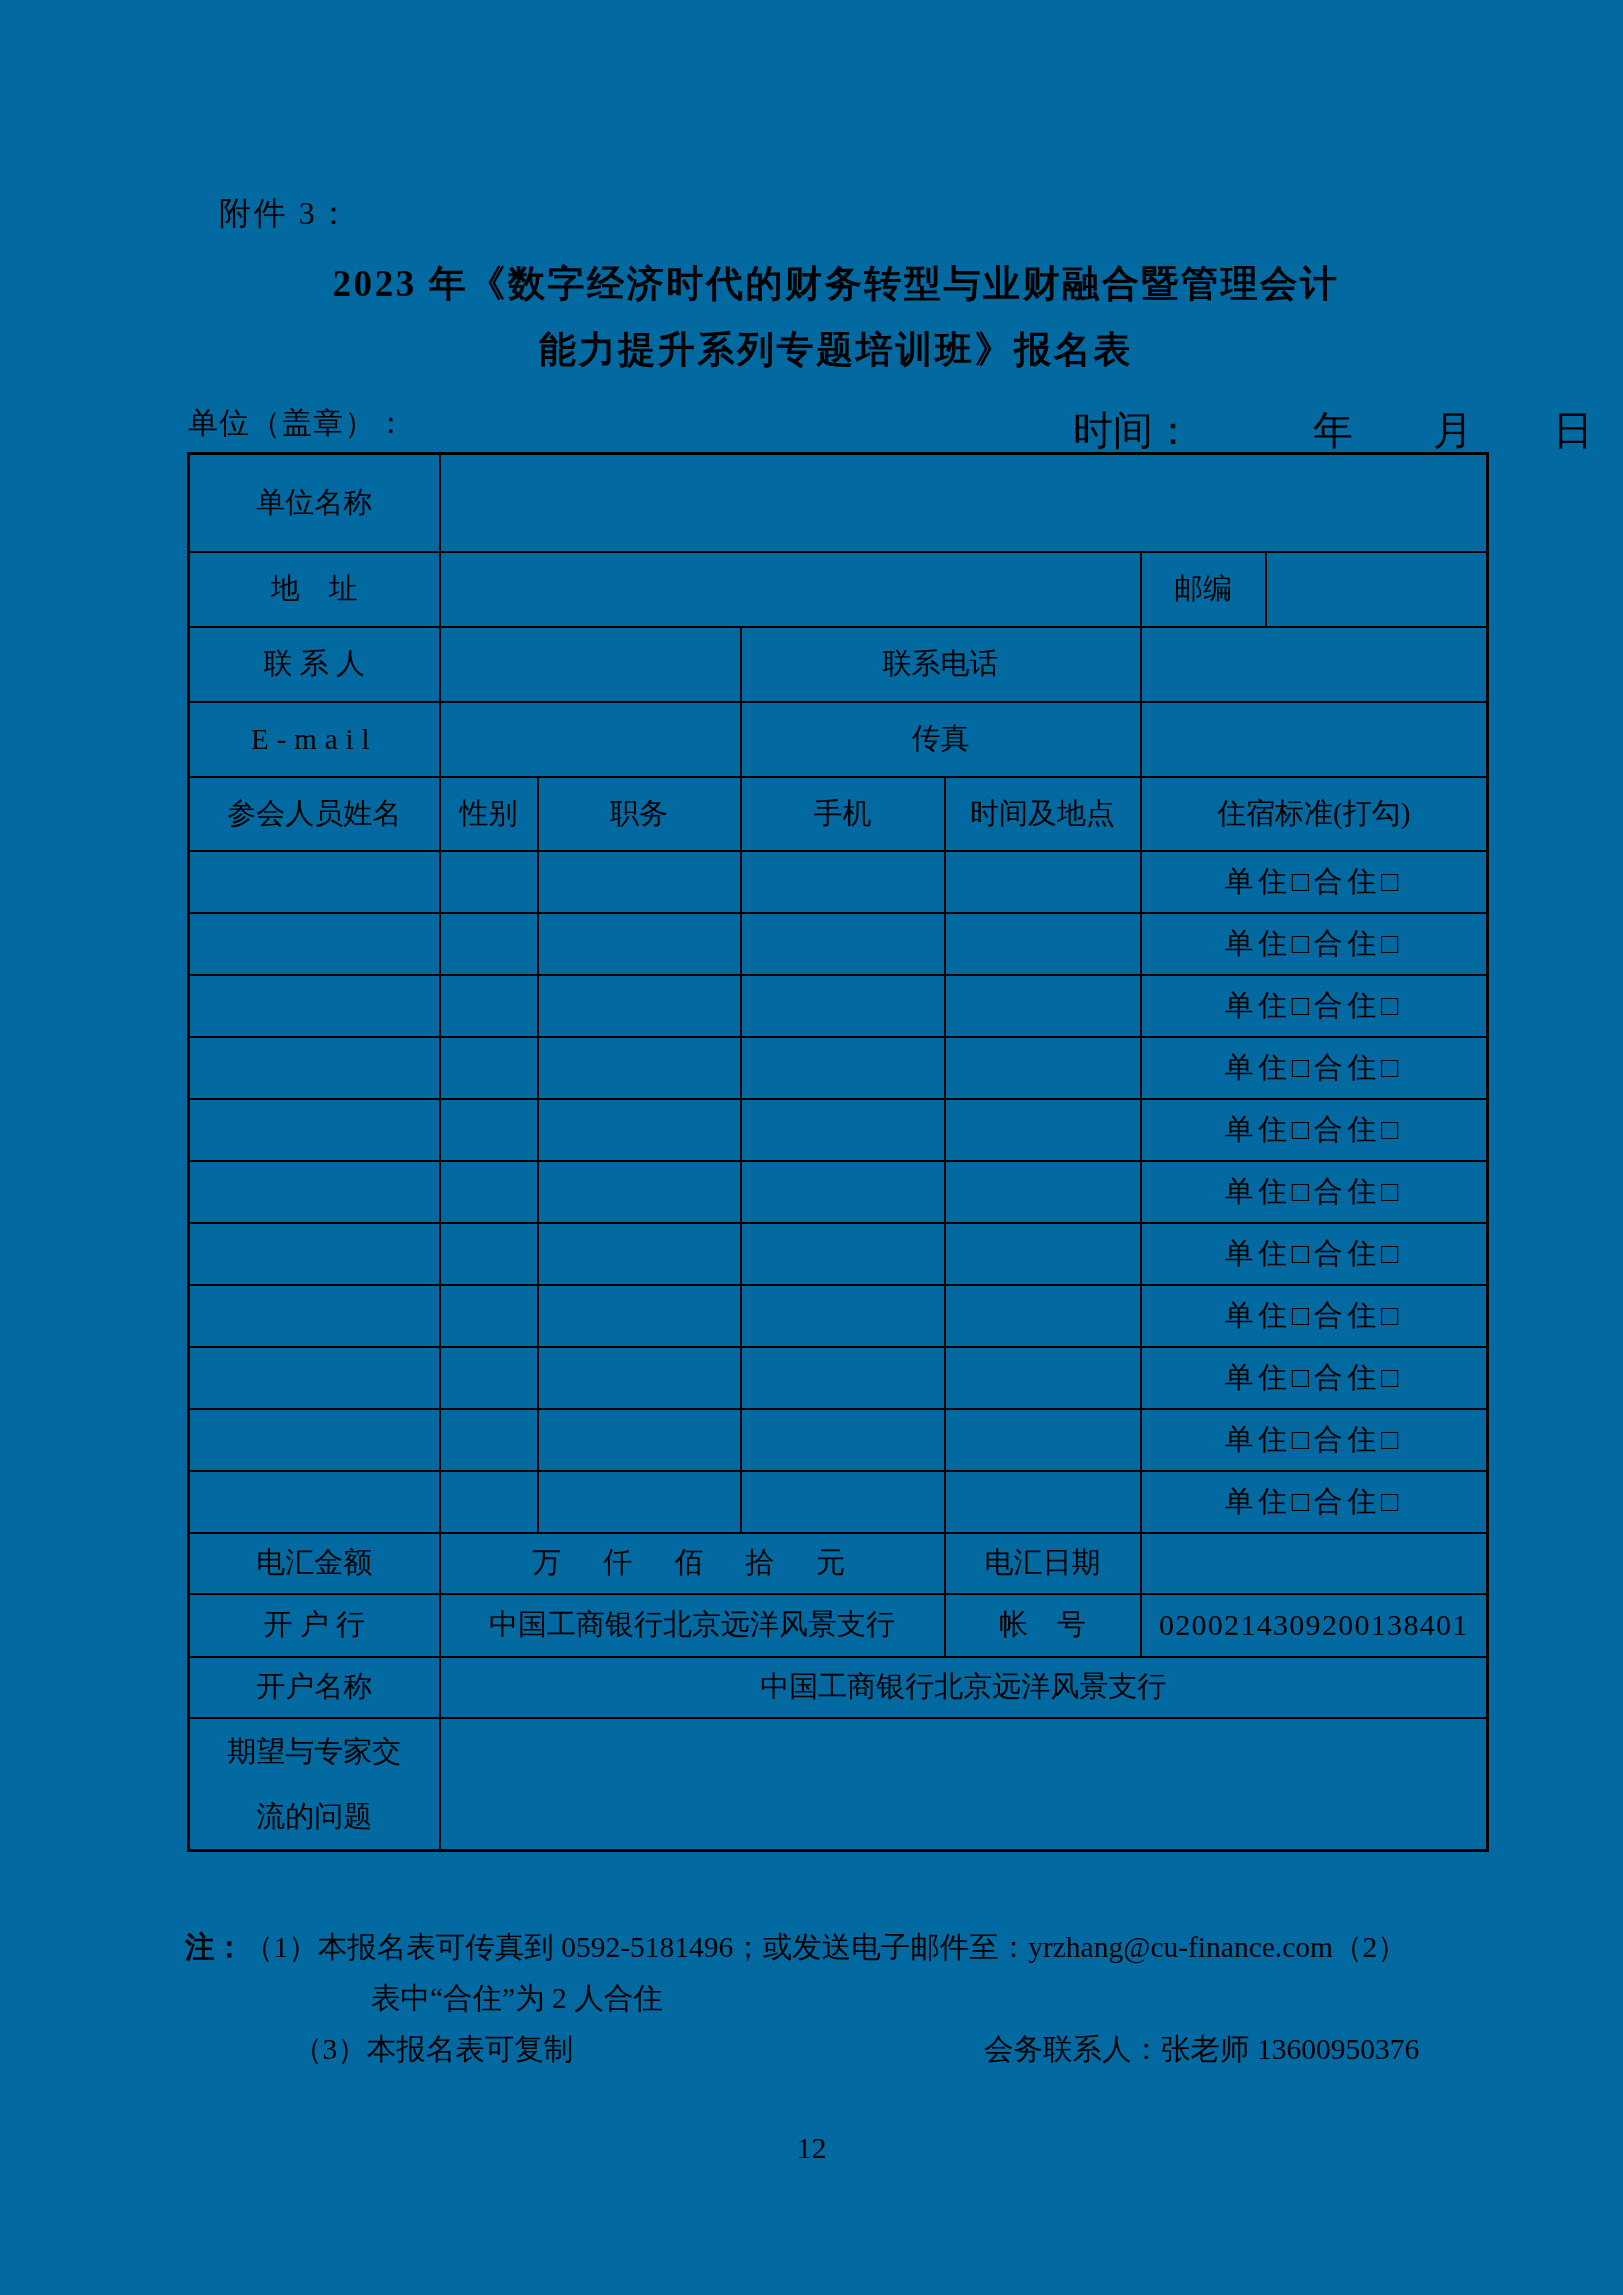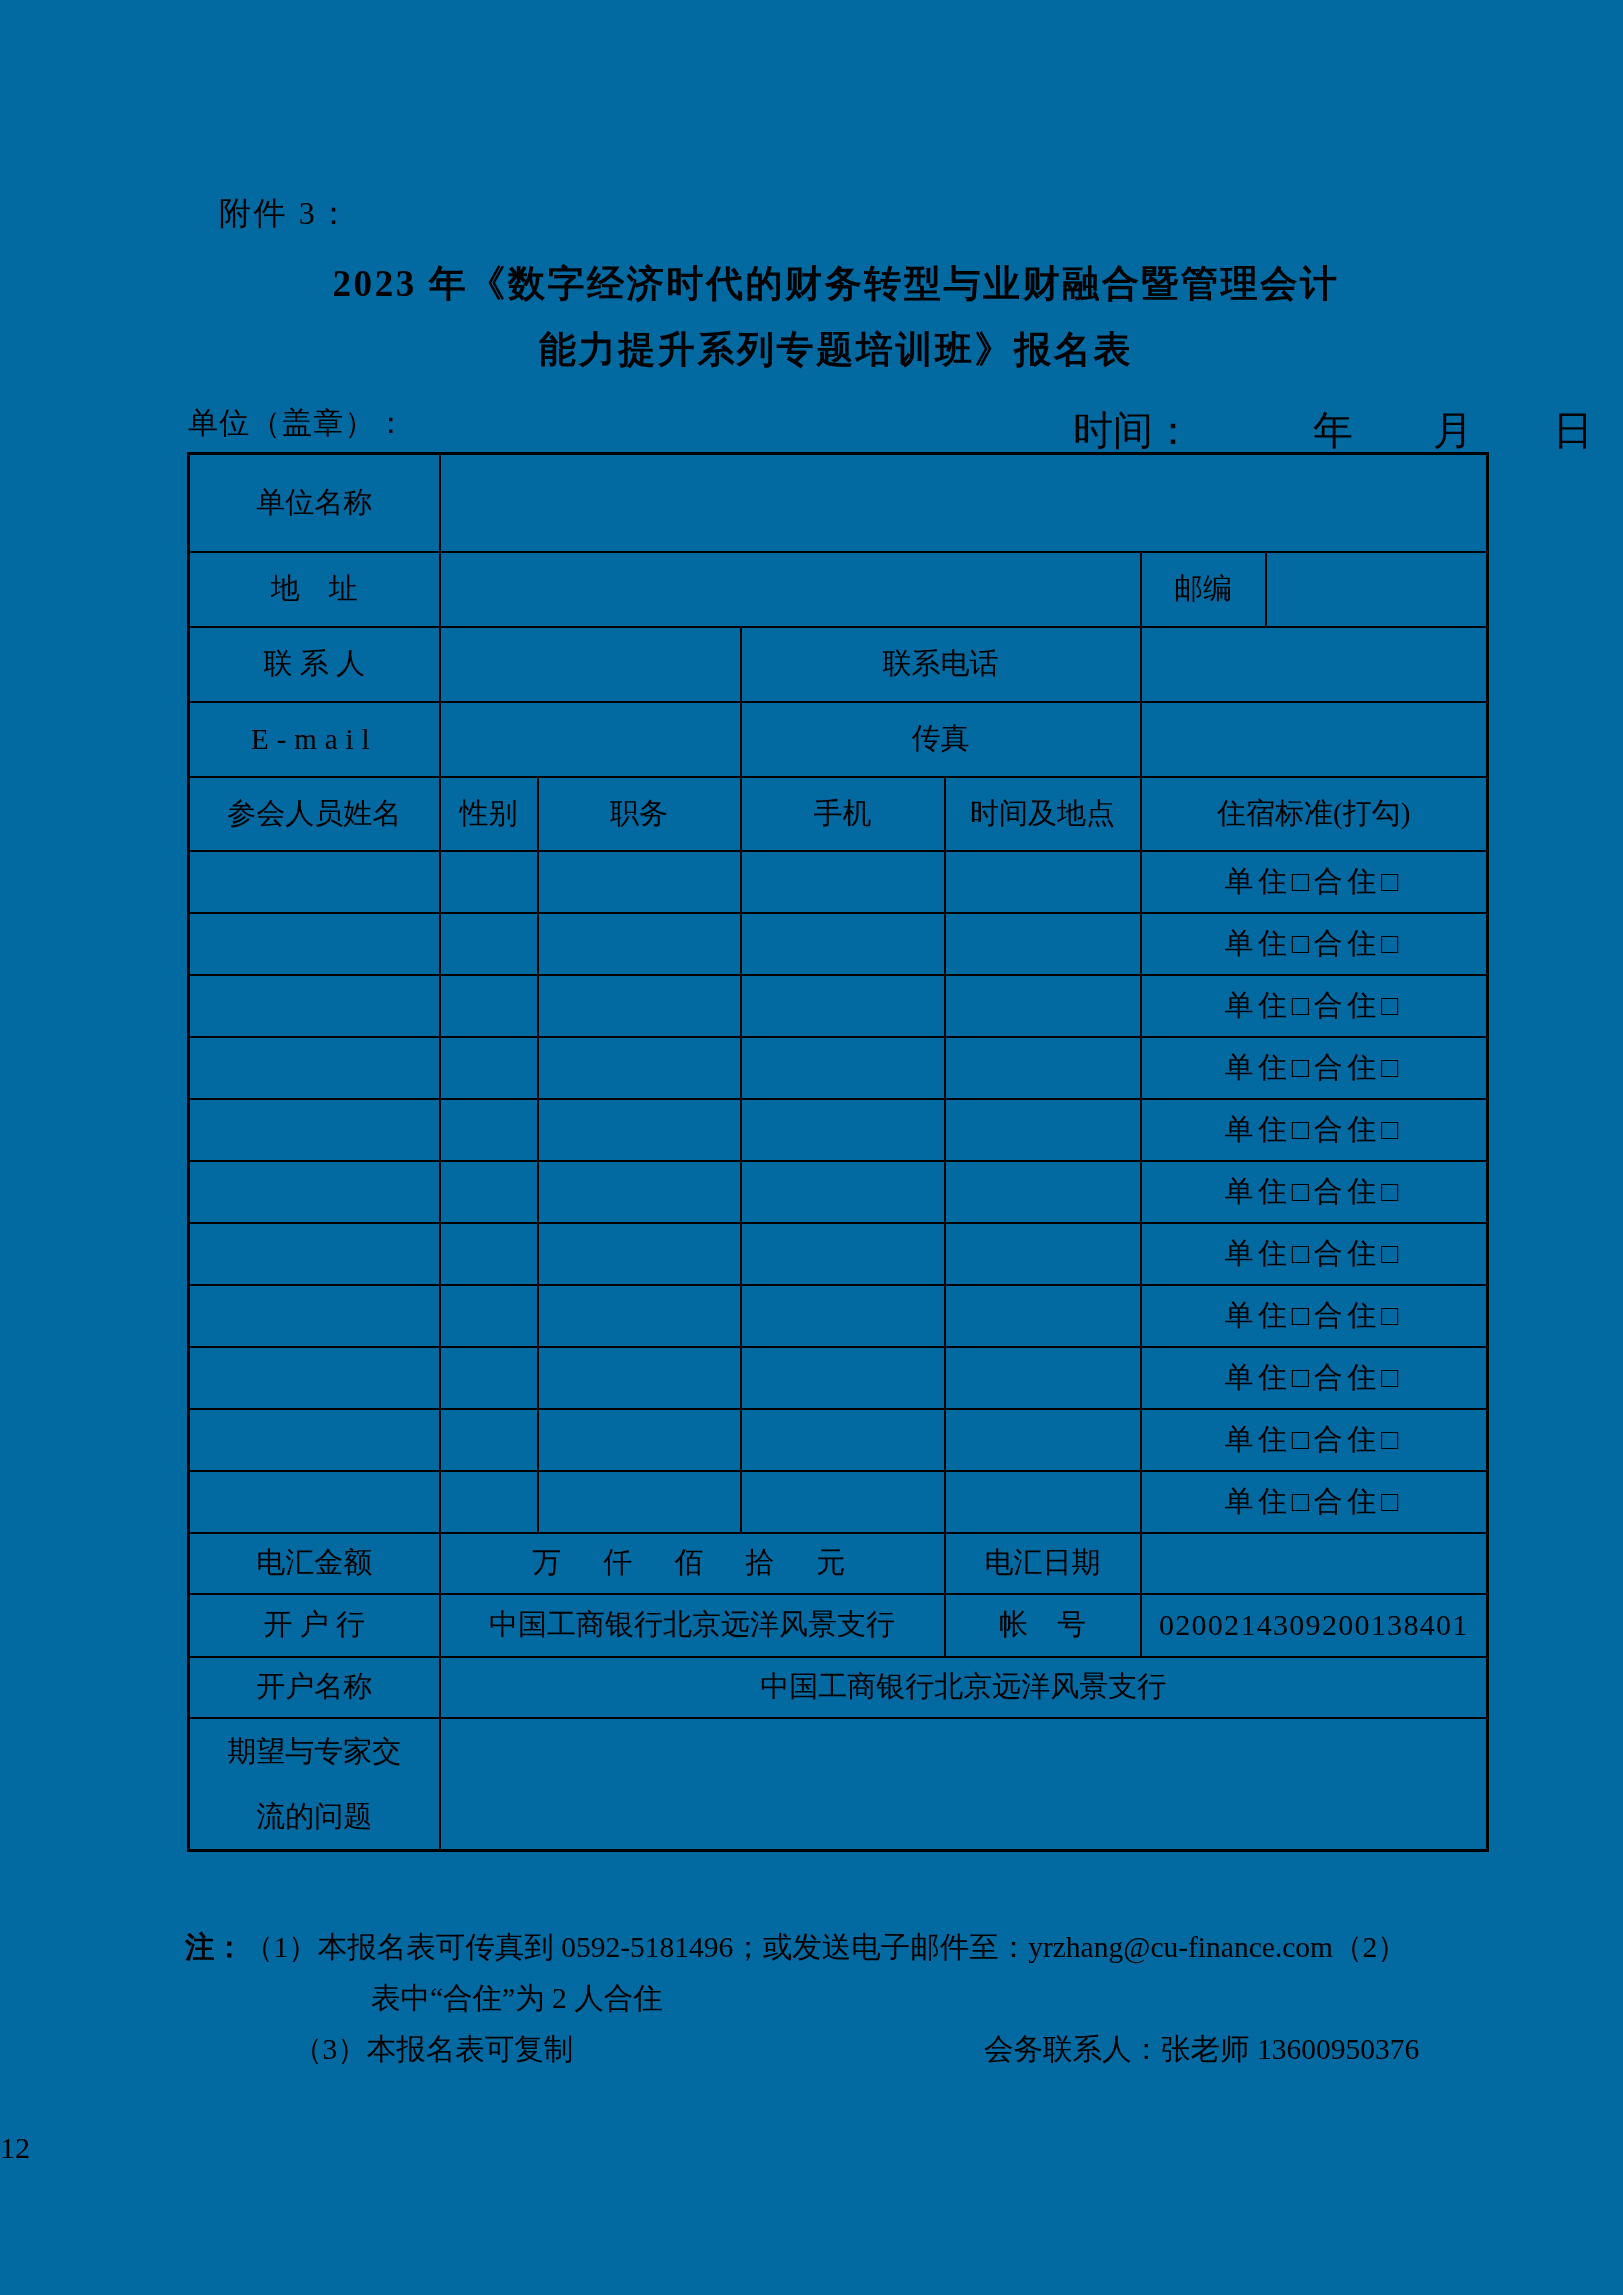--- a/index.html
+++ b/index.html
@@ -59,21 +59,21 @@
   td.expect-lbl div { line-height:65px; }
 
   .note { position:absolute; font-size:29.5px; white-space:nowrap; }
   .n1  { left:185px;  top:1928px; }
   .n1 .bold { font-weight:bold; }
   .n2  { left:344px;  top:1979px;margin-left:27px; }
   .n3a { left:293px;  top:2030px; }
   .n3b { left:984px; top:2030px; }
   .page-number {
     position:absolute; left:0; top:2131px; width:1623px;
-    font-size:30px;
+    text-align:center; font-size:30px;
   }
 </style>
 </head>
 <body>
 
 <div class="page">
 
   <div class="attachment">附件 3：</div>
   <div class="title-line t1">2023 年《数字经济时代的财务转型与业财融合暨管理会计</div>
   <div class="title-line t2">能力提升系列专题培训班》报名表</div>

